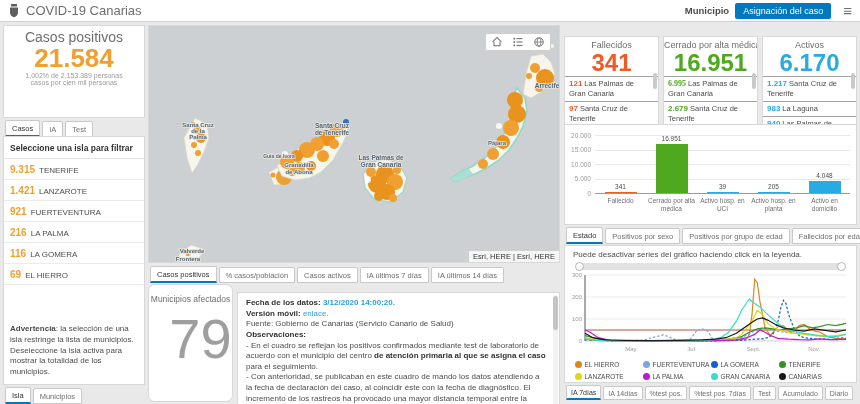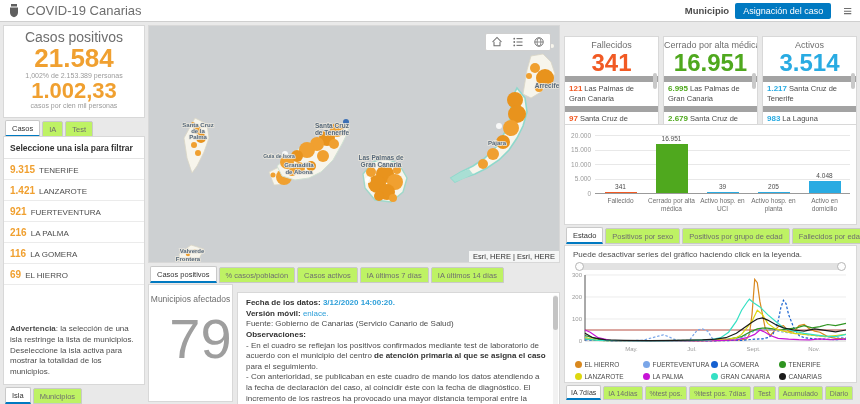--- a/index.html
+++ b/index.html
@@ -11,21 +11,21 @@
   .hdr { position:absolute; left:0; top:0; width:860px; height:22px; background:#fff;
          border-bottom:1px solid #cfcfcf; display:flex; align-items:center; padding:0 8px; }
   .hdr-title { font-size:13px; color:#6e6e6e; margin-left:6px; }
   .hdr-sp { flex:1; }
   .muni-lab { font-size:9.5px; font-weight:bold; color:#4c4c4c; margin-right:6px; }
   .assign-btn { font-size:9px; color:#fff; padding:3px 8px; border-radius:2px; cursor:pointer; border:none; }
   .hamb { margin-left:12px; color:#6e6e6e; font-size:15px; line-height:1; cursor:pointer; }
 
   .panel { position:absolute; background:#fff; border:1px solid #d8d8d8; }
   .tabs { position:absolute; display:flex; gap:2px; align-items:flex-end; }
-  .tab { background:#bef264; border:1px solid #c9c9c9; padding:3px 6px 2px; font-size:7.5px; color:#6e6e6e;
+  .tab { background:#ffffff; border:1px solid #c9c9c9; padding:3px 6px 2px; font-size:7.5px; color:#6e6e6e;
          border-radius:2px 2px 0 0; white-space:nowrap; cursor:pointer; }
   .tab.active { background:#fff; color:#323232; border-bottom:2px solid #0079c1; }
   .tabs.sm .tab { padding:3px 4px 2px; font-size:7px; }
 
   
   .pos-card { left:3px; top:25px; width:142px; height:93px; text-align:center; overflow:hidden; }
   .pos-title { font-size:14px; color:#6e6e6e; margin-top:3px; }
   .pos-value { font-size:26px; font-weight:bold; line-height:1.05; }
   .pos-sub { font-size:7px; color:#9a9a9a; }
   .pos-rate { font-size:22px; font-weight:bold; line-height:1.05; }
@@ -46,37 +46,37 @@
   .map-ctl { position:absolute; right:8px; top:7px; width:66px; height:18px; background:#fff; border:1px solid #cfcfcf;
              border-radius:2px; display:flex; align-items:center; justify-content:space-around; }
   .map-ctl span { cursor:pointer; line-height:0; }
   .attr { position:absolute; right:0; bottom:0; background:rgba(255,255,255,.8); font-size:7.5px; color:#323232; padding:1px 4px; }
   .mtabs { left:150px; top:266px; }
   .map-label { fill:#56687a; font-size:6px; paint-order:stroke; stroke:#e9e6dd; stroke-width:1.6px; font-weight:bold; }
   .map-label.big { font-size:6.5px; }
   .map-label.tiny { font-size:5px; }
 
   
-  .muni-panel { left:148px; top:284px; width:85px; height:118px; text-align:center; overflow:hidden; }
+  .muni-panel { left:148px; top:284px; width:85px; height:118px; text-align:center; overflow:hidden;border-radius:7px; }
   .muni-title { font-size:8.5px; color:#6e6e6e; margin-top:9px; white-space:nowrap; }
   .muni-value { font-size:56px; color:#9e9e9e; line-height:1.1; margin-top:4px;padding-left:20px; }
   .info-panel { left:237px; top:292px; width:323px; height:118px; padding:5px 12px 5px 8px; overflow:hidden; }
   .info-line { font-size:8px; color:#4c4c4c; line-height:1.33; }
   .info-line strong { color:#323232; }
   .info-line .link { color:#2d9fd9; }
   .info-line .date { color:#2d9fd9; font-weight:bold; }
   .vscroll { position:absolute; right:1px; top:2px; width:5px; height:112px; background:#f2f2f2; border-radius:3px; }
   .vscroll .thumb { position:absolute; top:1px; left:0; width:5px; height:34px; background:#c4c4c4; border-radius:3px; cursor:pointer; }
 
   
   .cards { position:absolute; left:564px; top:36px; width:293px; height:95px; display:flex; gap:4px; }
   .stat-card { flex:1; background:#fff; border:1px solid #d8d8d8; overflow:hidden; position:relative; }
   .stat-title { font-size:9px; color:#6e6e6e; text-align:center; margin-top:3px; white-space:nowrap; overflow:hidden; }
   .stat-value { font-size:24px; font-weight:bold; text-align:center; line-height:1.1; }
-  .stat-row { border-top:6px solid #a3a3a3; padding:2px 10px 2px 4px; font-size:7.5px; color:#4c4c4c; line-height:1.25; }
+  .stat-row { border-top:1px solid #a3a3a3; padding:2px 10px 2px 4px; font-size:7.5px; color:#4c4c4c; line-height:1.25; }
   .stat-row .num { font-weight:bold; font-size:8px; margin-right:2px; }
   .mini-scroll { position:absolute; right:1px; top:36px; width:4px; height:16px; background:#c9c9c9; border-radius:2px; cursor:pointer; }
 
   
   .bar-panel { left:564px; top:124px; width:293px; height:101px; }
   .barplot { position:absolute; inset:0; }
   .gl { position:absolute; height:1px; background:#e8e8e8; }
   .gl.base { background:#9a9a9a; }
   .ylab { position:absolute; font-size:6.5px; color:#9a9a9a; text-align:right; width:26px; }
   .bar { position:absolute; }
@@ -111,21 +111,20 @@
     <span class="hdr-sp"></span>
     <span class="muni-lab">Municipio</span>
     <button class="assign-btn" style="background-color: rgb(0, 121, 193);">Asignación del caso</button>
     <span class="hamb">≡</span>
   </div>
 
   <div class="panel pos-card">
     <div class="pos-title">Casos positivos</div>
     <div class="pos-value" style="color: rgb(240, 160, 48);">21.584</div>
     <div class="pos-sub">1,002% de 2.153.389 personas</div>
-    <div class="pos-rate" style="color: rgb(240, 160, 48);">1.002,33</div>
     <div class="pos-cap">casos por cien mil personas</div>
   </div>
   <div class="tabs ltabs">
       <span class="tab active">Casos</span>
       <span class="tab">IA</span>
       <span class="tab">Test</span>
     </div>
 
   <div class="panel isl-panel">
     <div class="isl-hdr">Seleccione una isla para filtrar</div>
@@ -302,28 +301,28 @@
         <div class="stat-title">Fallecidos</div>
         <div class="stat-value" style="color: rgb(241, 90, 36);">341</div>
         <div class="stat-row"><span class="num" style="color: rgb(241, 90, 36);">121</span><span>Las Palmas de Gran Canaria</span></div>
         <div class="stat-row"><span class="num" style="color: rgb(241, 90, 36);">97</span><span>Santa Cruz de Tenerife</span></div>
         <div class="stat-row"><span class="num" style="color: rgb(241, 90, 36);">83</span><span>La Laguna</span></div>
         <div class="mini-scroll"></div>
       </div>
       <div class="stat-card">
         <div class="stat-title">Cerrado por alta médica</div>
         <div class="stat-value" style="color: rgb(79, 168, 30);">16.951</div>
-        <div class="stat-row"><span class="num" style="color: rgb(79, 168, 30);">6.995</span><span>Las Palmas de Gran Canaria</span></div>
+        <div class="stat-row"><span class="num" style="color: rgb(79, 168, 30); font-family: Liberation Serif, serif;">6.995</span><span>Las Palmas de Gran Canaria</span></div>
         <div class="stat-row"><span class="num" style="color: rgb(79, 168, 30);">2.679</span><span>Santa Cruz de Tenerife</span></div>
         <div class="stat-row"><span class="num" style="color: rgb(79, 168, 30);">1.988</span><span>La Laguna</span></div>
         <div class="mini-scroll"></div>
       </div>
       <div class="stat-card">
         <div class="stat-title">Activos</div>
-        <div class="stat-value" style="color: rgb(41, 171, 226);">3.514</div>
+        <div class="stat-value" style="color: rgb(41, 171, 226);">6.170</div>
         <div class="stat-row"><span class="num" style="color: rgb(41, 171, 226);">1.217</span><span>Santa Cruz de Tenerife</span></div>
         <div class="stat-row"><span class="num" style="color: rgb(41, 171, 226);">983</span><span>La Laguna</span></div>
         <div class="stat-row"><span class="num" style="color: rgb(41, 171, 226);">940</span><span>Las Palmas de Gran Canaria</span></div>
         <div class="mini-scroll"></div>
       </div>
     </div>
 
   <div class="panel bar-panel">
     <div class="barplot">
         <div class="gl base" style="left: 30px; width: 255px; top: 68px;"></div>

